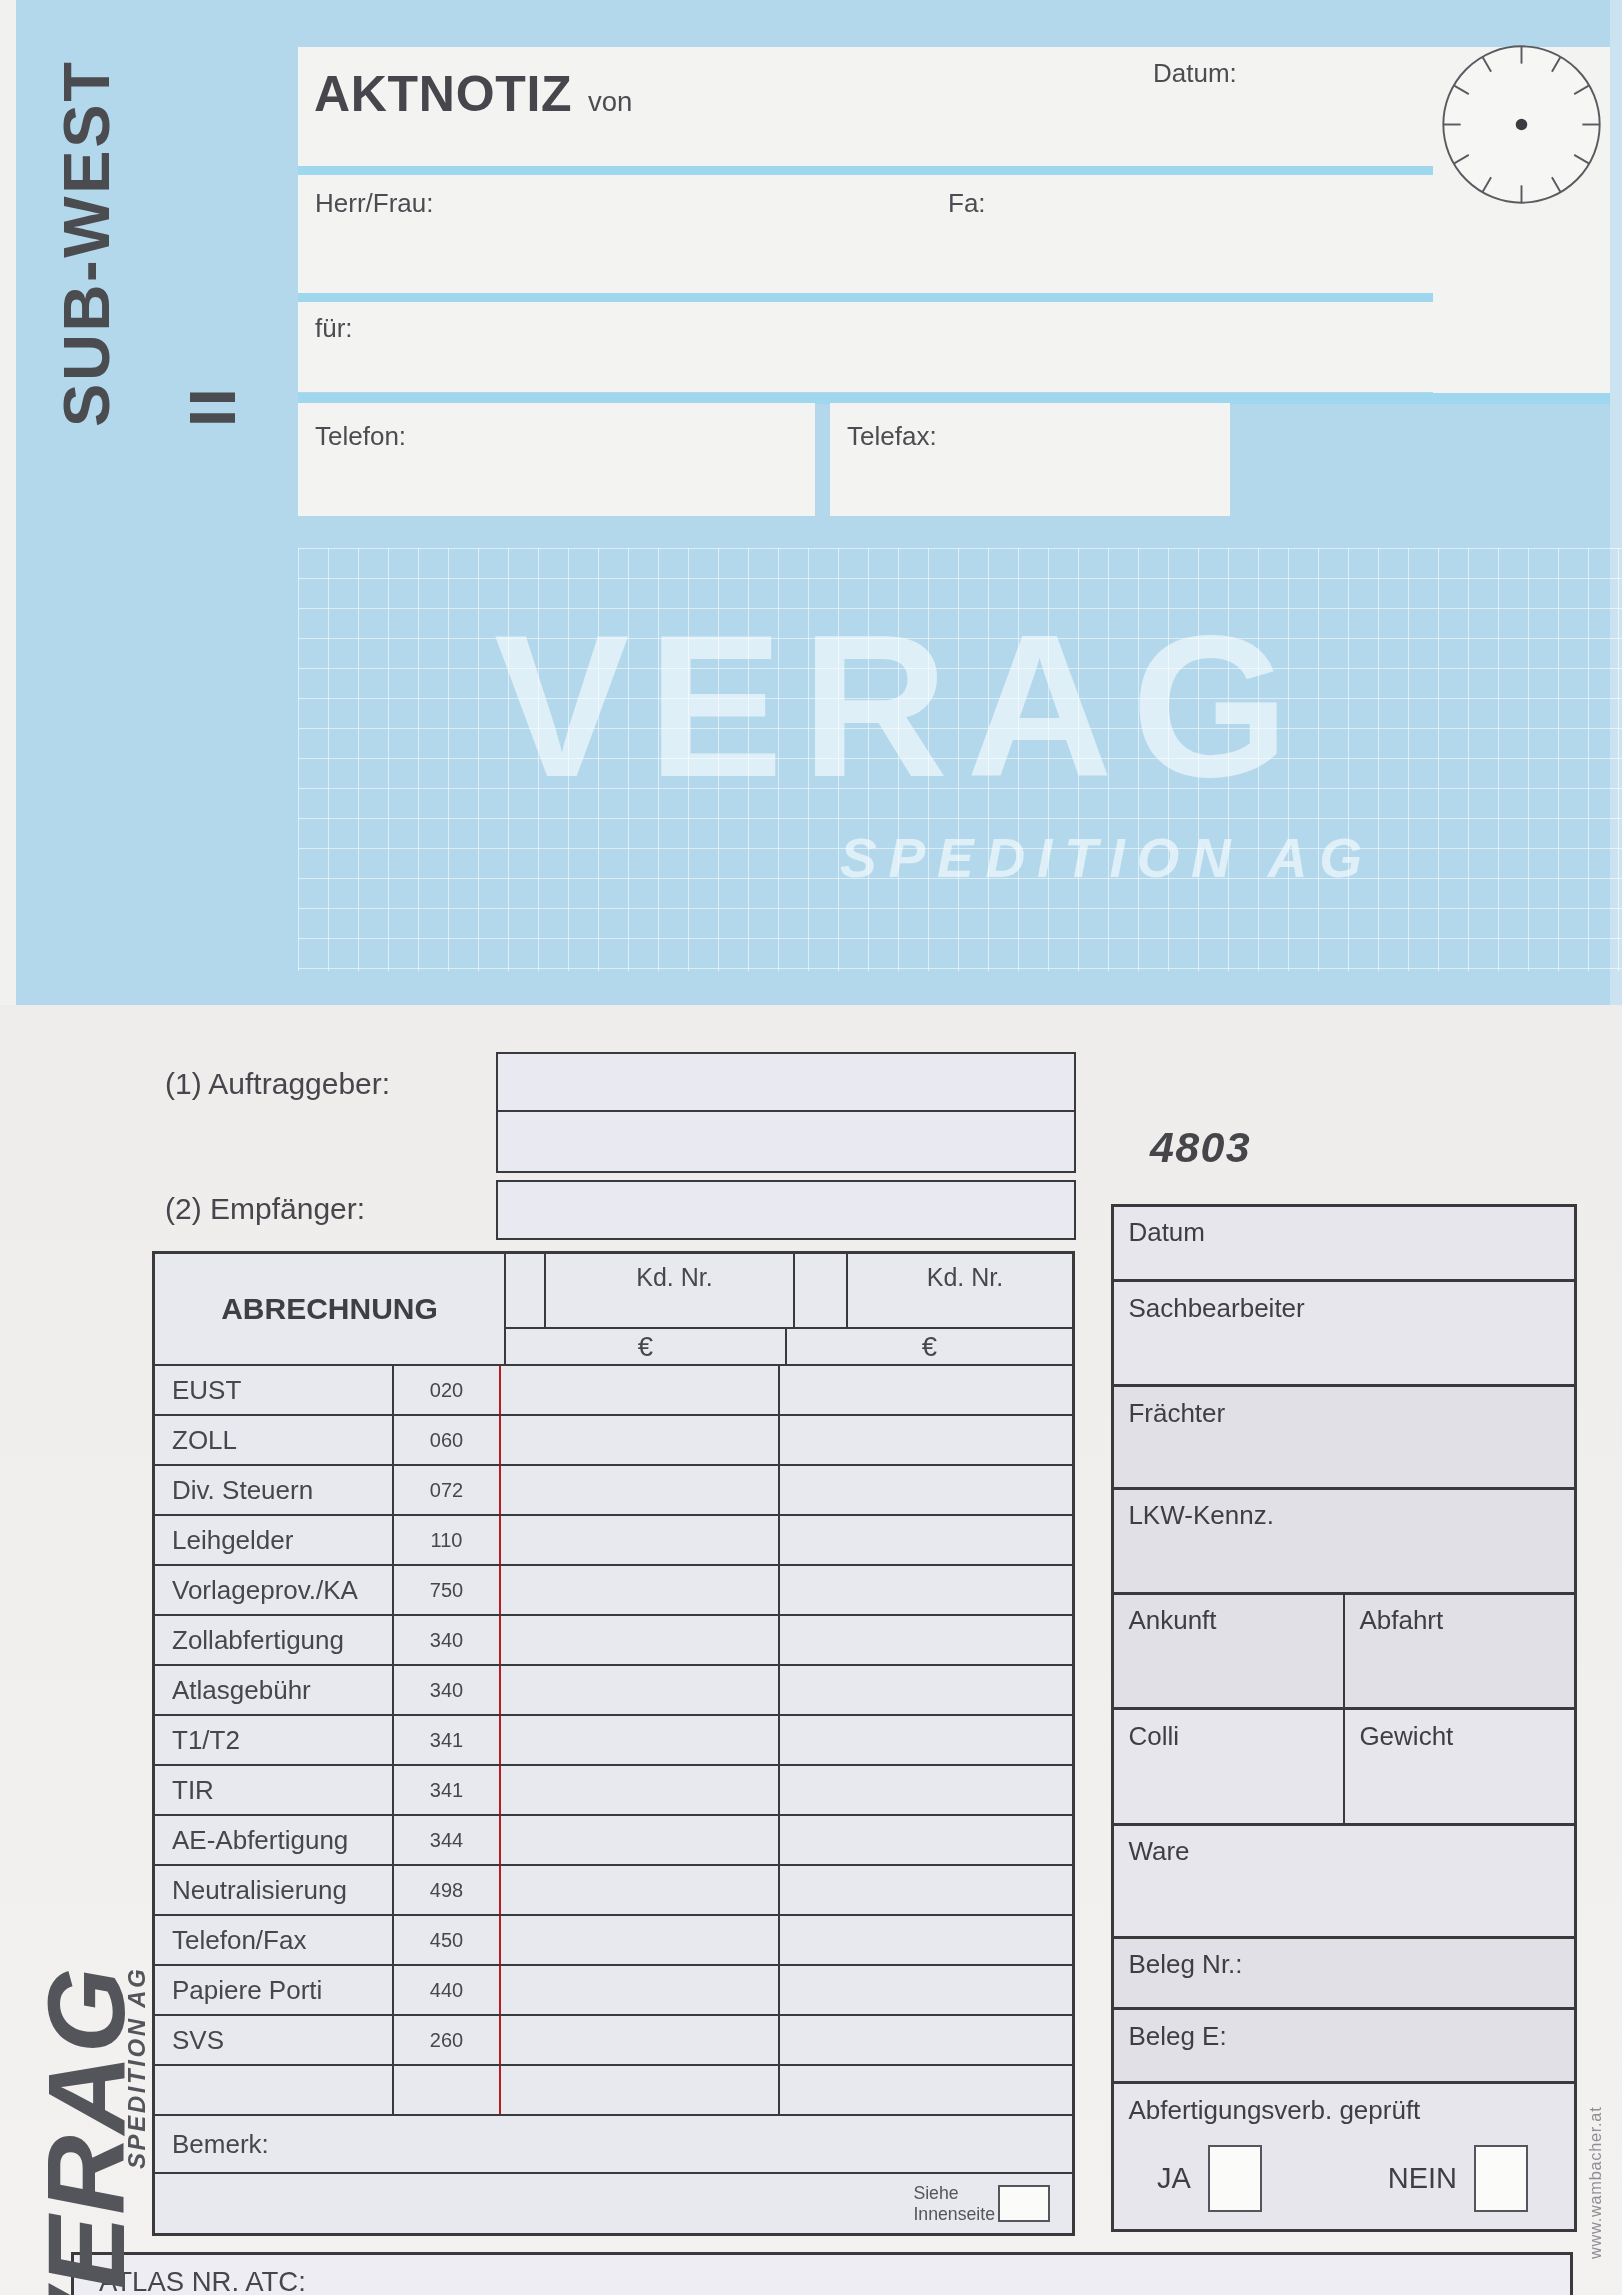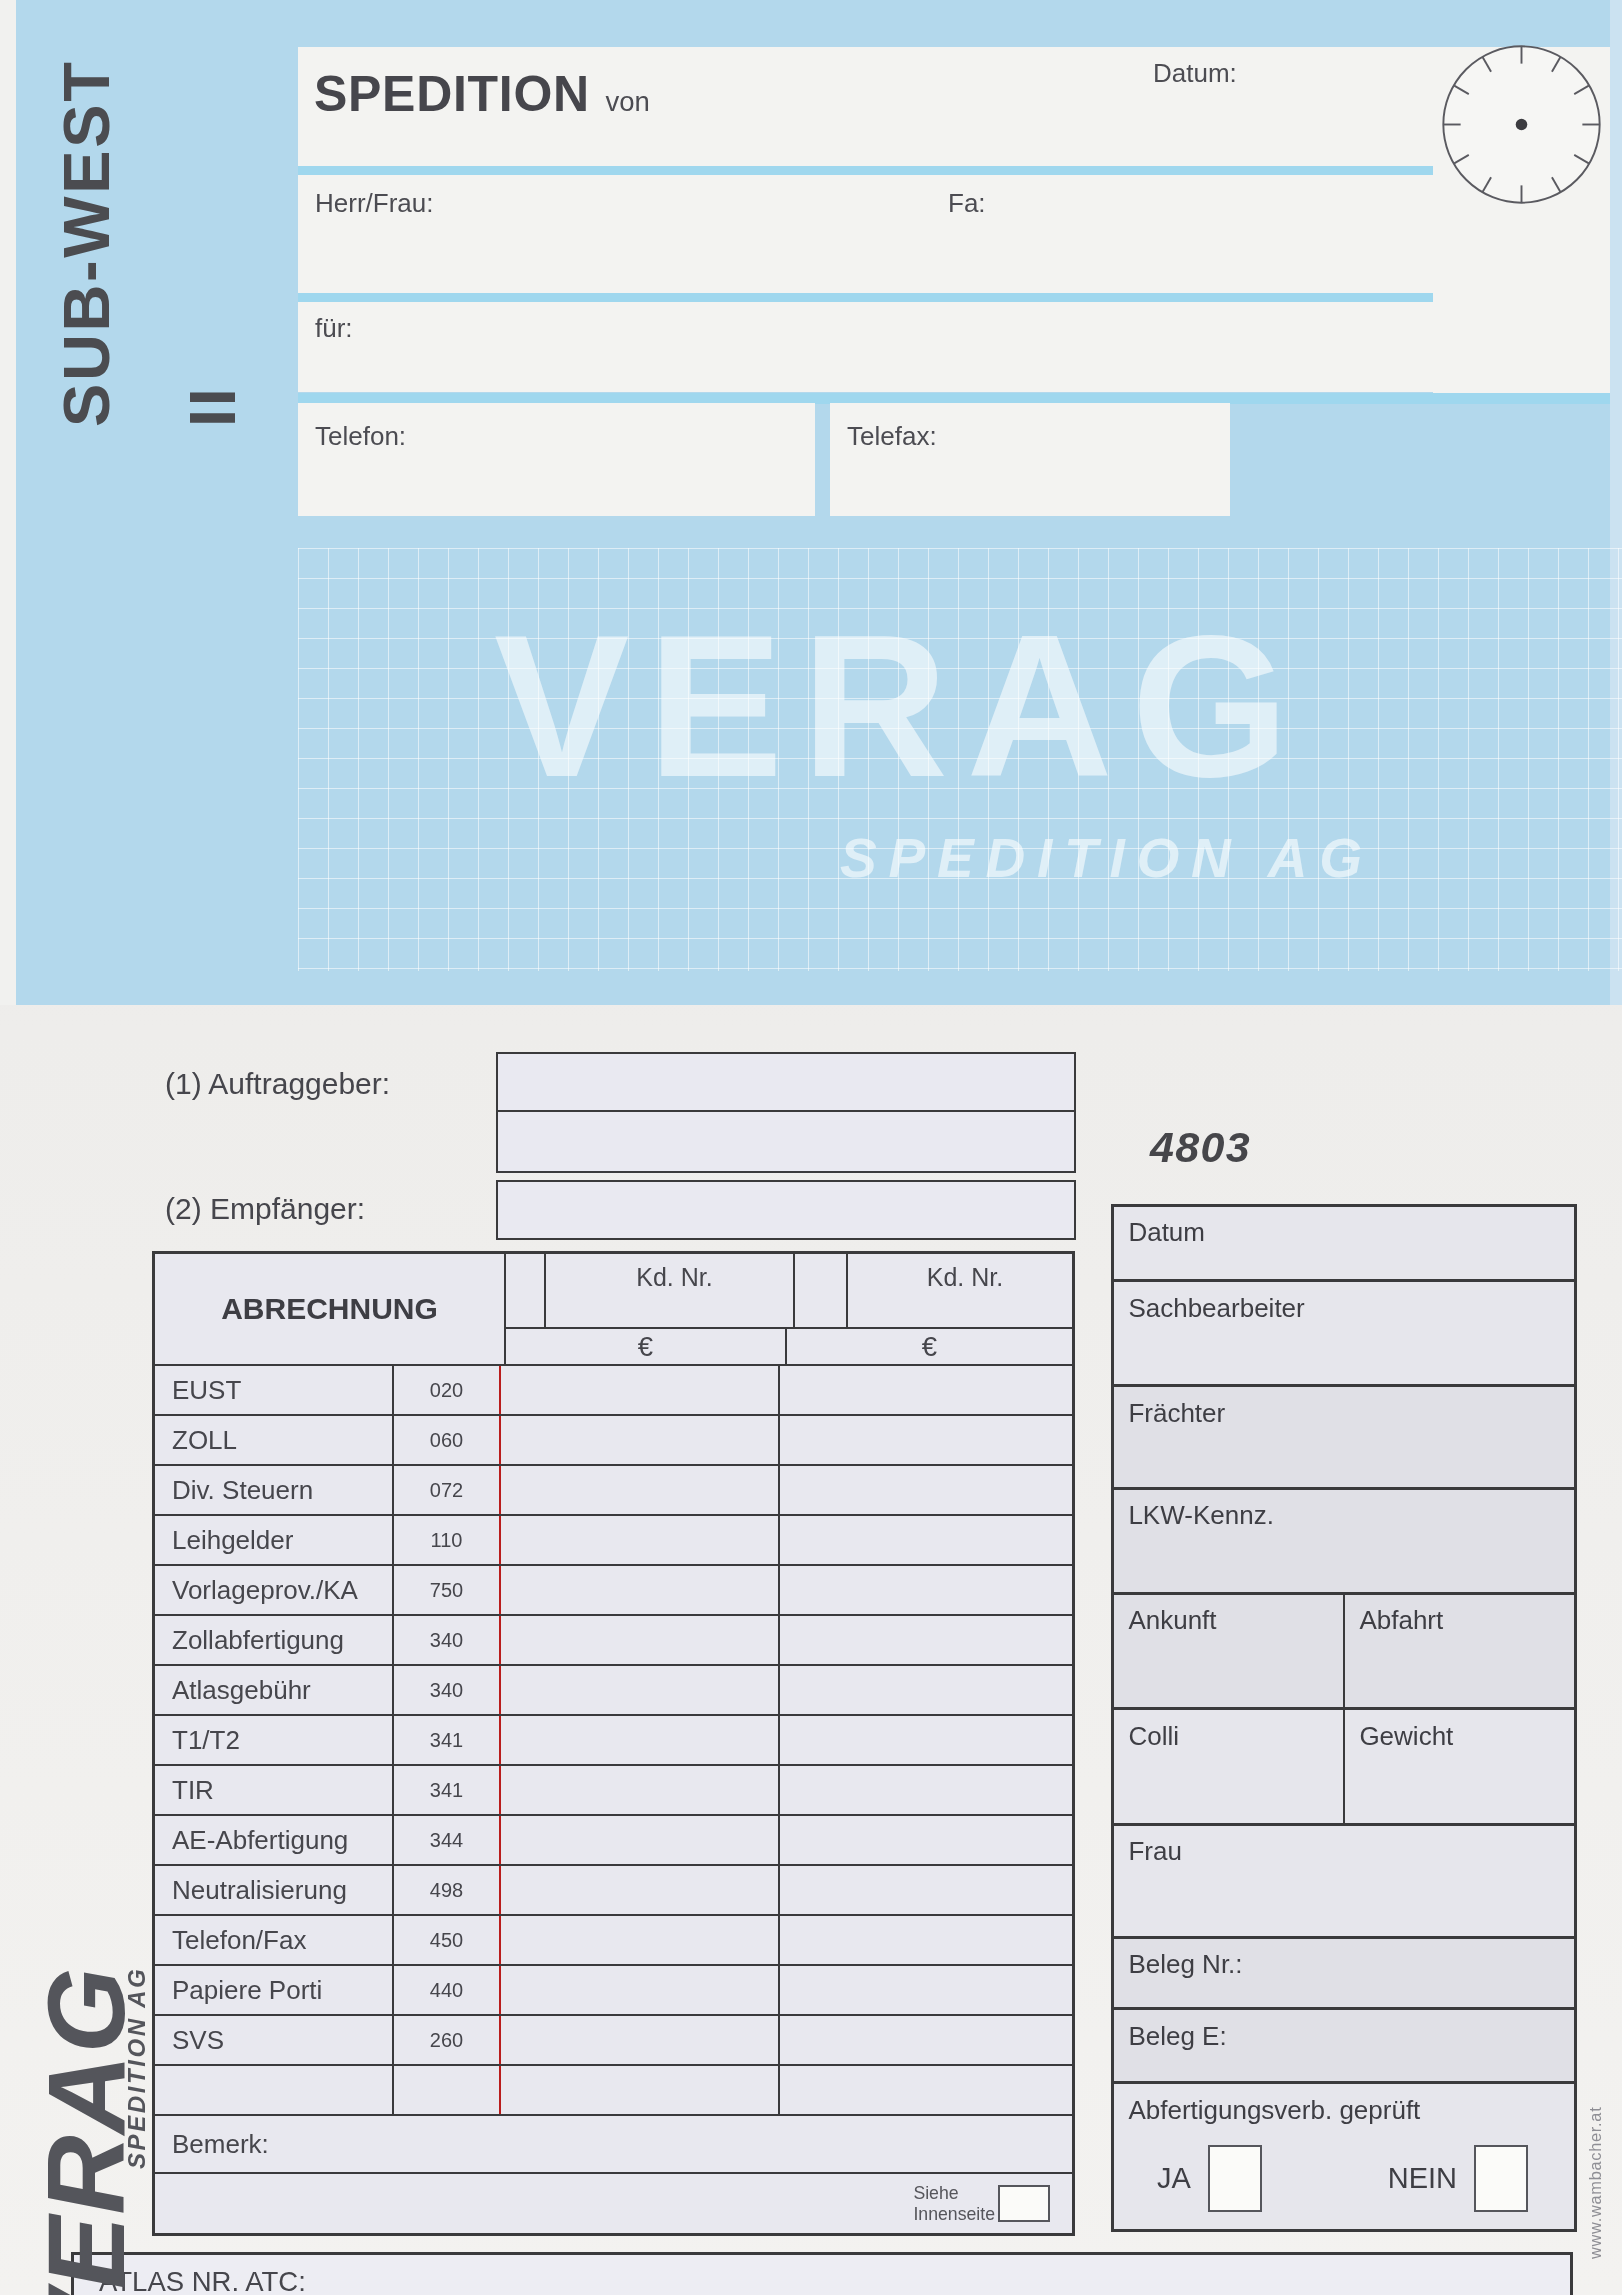--- a/index.html
+++ b/index.html
@@ -96,21 +96,21 @@
 <div id="page">
 
   <div id="blue-zone">
     <div class="edge-left"></div>
     <div class="edge-right"></div>
 
     <div id="side-banner">SUB-WEST II</div>
 
     <div class="wbox" style="left:298px;top:47px;width:1312px;height:119px;"></div>
     <div id="title-wrap">
-      <span id="title-main">SPEDITION</span>
+      <span id="title-main">AKTNOTIZ</span>
       <span id="title-suffix">von</span>
     </div>
     <div class="flabel" style="left:1153px;top:58px;">Datum:</div>
     <div class="cyandiv" style="left:298px;top:166px;width:1135px;height:9.2px;"></div>
 
     <div class="wbox" style="left:298px;top:175px;width:1312px;height:118px;"></div>
     <div class="flabel" style="left:315px;top:188px;">Herr/Frau:</div>
     <div class="flabel" style="left:948px;top:188px;">Fa:</div>
     <div class="cyandiv" style="left:298px;top:293px;width:1135px;height:9.2px;"></div>
 
@@ -300,21 +300,21 @@
     </div>
     <div class="rbox rsplit" style="height:119px;">
       <div class="rhalf first">
         <span>Colli</span>
       </div>
       <div class="rhalf">
         <span>Gewicht</span>
       </div>
     </div>
     <div class="rbox" style="height:116px;">
-      <span>Frau</span>
+      <span>Ware</span>
     </div>
     <div class="rbox alt" style="height:75px;">
       <span>Beleg Nr.:</span>
     </div>
     <div class="rbox alt" style="height:77px;">
       <span>Beleg E:</span>
     </div>
     <div class="rbox" style="height:151px;">
       <span>Abfertigungsverb. geprüft</span>
       <div id="ja-nein">

